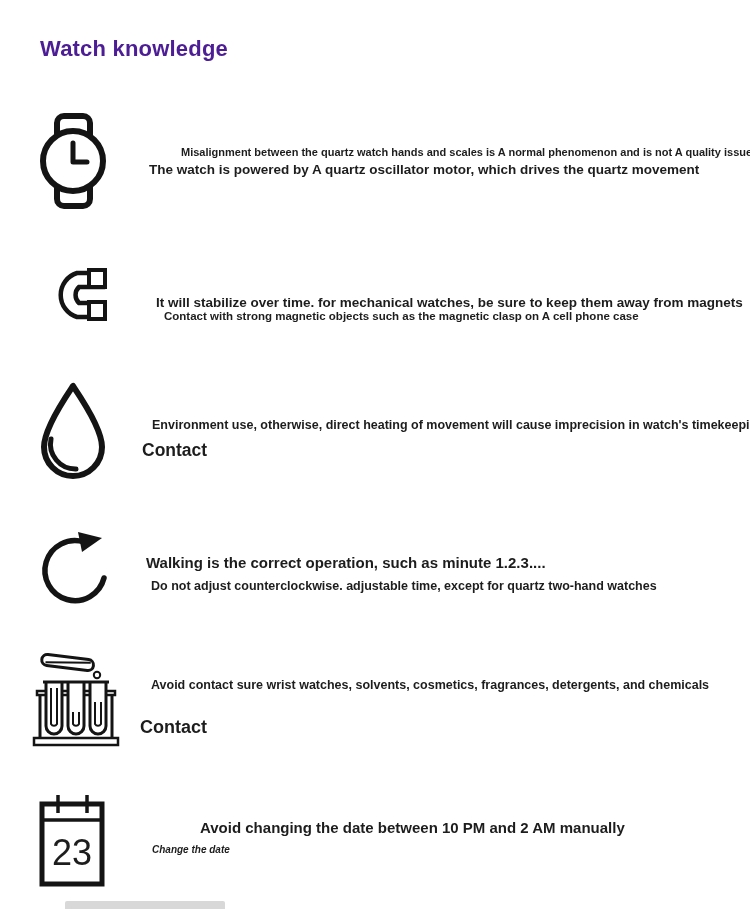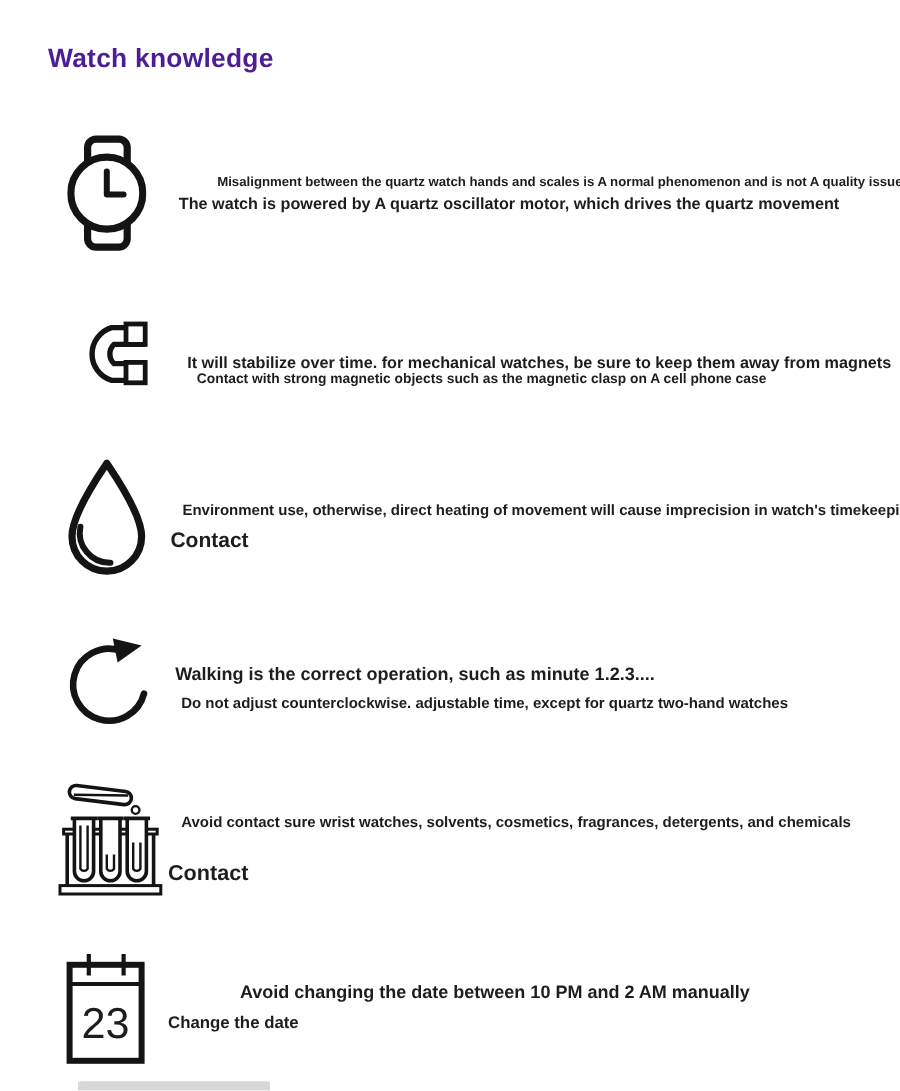--- a/index.html
+++ b/index.html
@@ -11,21 +11,21 @@
     overflow:hidden;
   }
   .title{
     position:absolute;left:40px;top:36px;
     font-size:22px;font-weight:bold;color:#4c1d95;letter-spacing:.2px;
   }
   .t{
     position:absolute;white-space:nowrap;
     font-weight:bold;color:#1d1d1d;
   }
-  .icon{position:absolute;margin-left:16px;}
+  .icon{position:absolute;}
   .icon svg{display:block;}
   
   .s1l1{left:163px;top:146px;font-size:11px;margin-left:18px;}
   .s1l2{left:149px;top:162px;font-size:13.5px;}
   
   .s2l1{left:150px;top:261px;font-size:15.5px;}
   .s2l2{left:156px;top:295px;font-size:13.5px;}
   .s2l3{left:164px;top:310px;font-size:11.5px;}
   
   .s3l1{left:139px;top:399px;font-size:11px;}
@@ -33,21 +33,21 @@
   .s3l3{left:142px;top:440px;font-size:17.5px;}
   
   .s4l1{left:189px;top:530px;font-size:15px;}
   .s4l2{left:146px;top:554px;font-size:15px;}
   .s4l3{left:151px;top:579px;font-size:12.5px;}
   
   .s5l1{left:151px;top:678px;font-size:12.5px;}
   .s5l2{left:140px;top:717px;font-size:18px;}
   
   .s6l1{left:200px;top:819px;font-size:15px;}
-  .s6l2{left:140px;top:844px;font-size:14px;}
+  .s6l2{left:152px;top:844px;font-size:10px;font-style:italic;}
 
   .i-watch{left:40px;top:112px;}
   .i-magnet{left:44px;top:264px;}
   .i-drop{left:36px;top:381px;}
   .i-rotate{left:38px;top:522px;}
   .i-tubes{left:31px;top:646px;}
   .i-calendar{left:39px;top:792px;}
 
   .cutbar{
     position:absolute;left:65px;top:901px;width:160px;height:8px;

